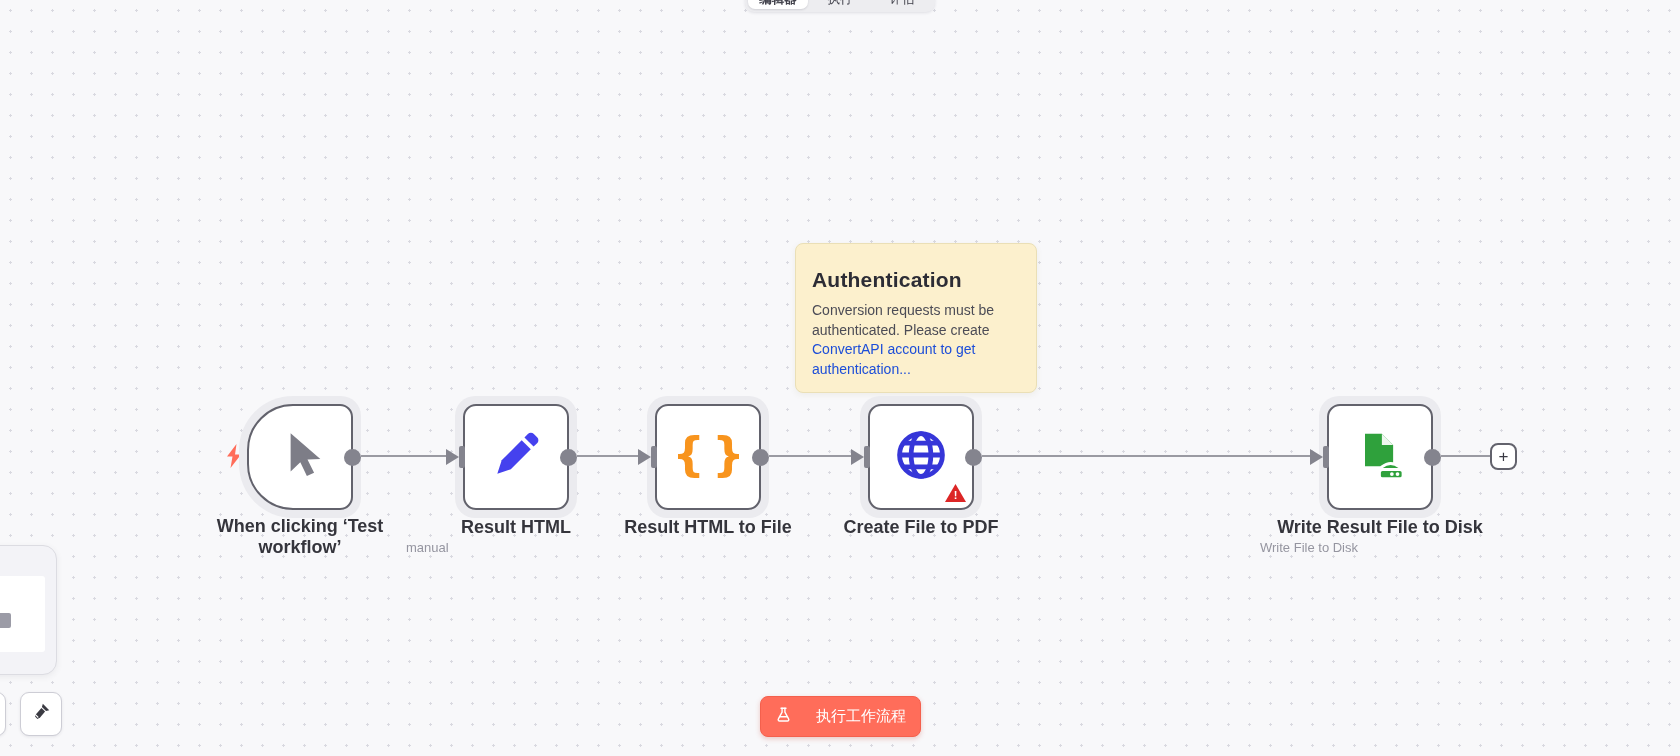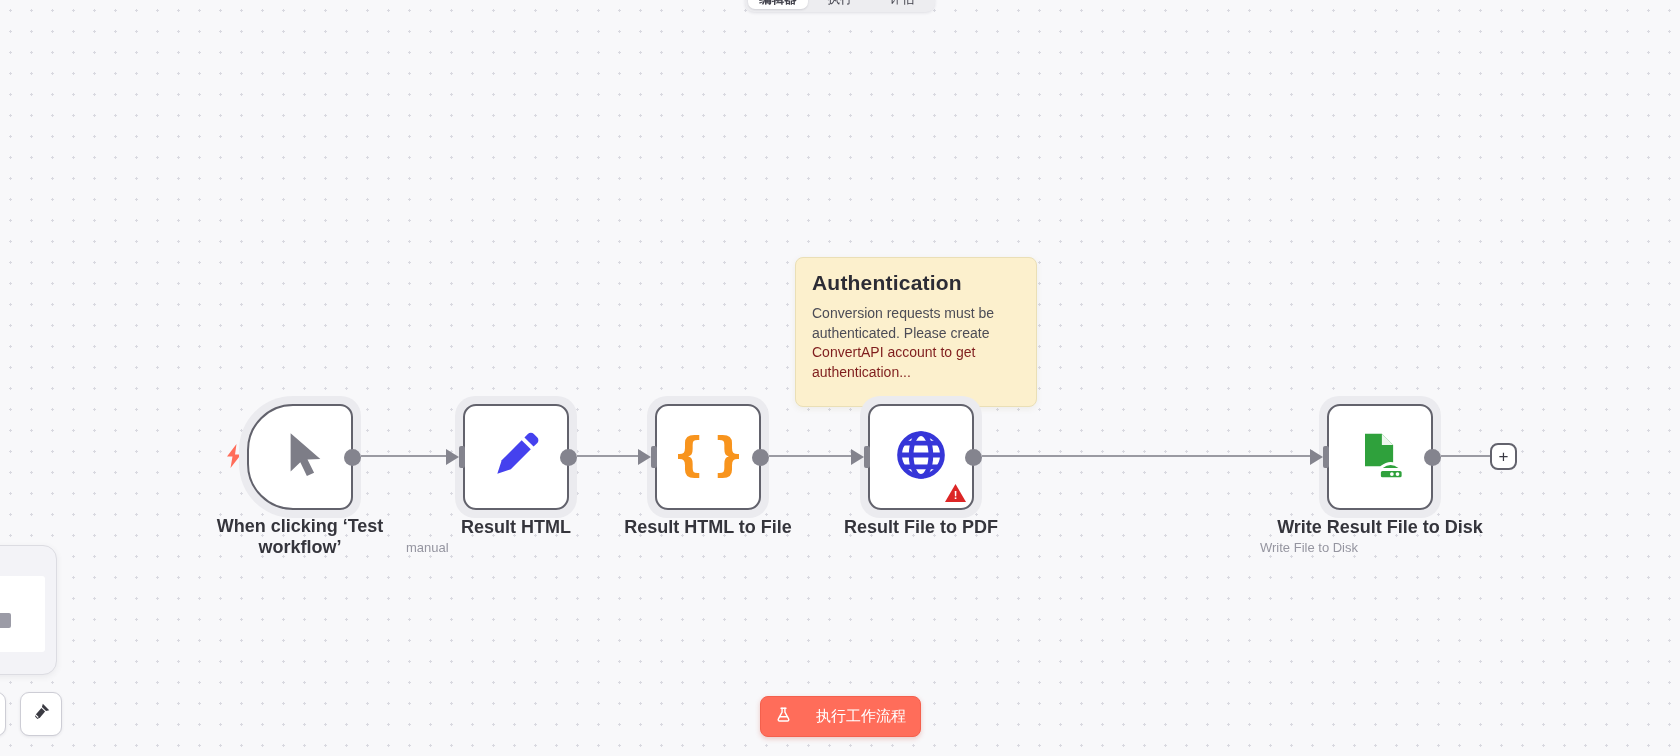--- a/index.html
+++ b/index.html
@@ -22,27 +22,26 @@
     display:flex; align-items:stretch; padding:3px; gap:2px;
   }
   .tab { flex:1; display:flex; align-items:center; justify-content:center;
     font-size:12.5px; color:#41414b; border-radius:7px; white-space:nowrap; padding:0 10px; }
   .tab.active { background:#ffffff; box-shadow:0 1px 2px rgba(50,50,70,.15); font-weight:bold; }
 
   
   .sticky {
     position:absolute; left:795px; top:243px; width:242px; height:150px;
     background:#fcf0cd; border:1px solid #eadfb6; border-radius:8px;
-    padding:13px 16px; overflow:hidden;
+    padding:24px 16px; overflow:hidden;
     box-shadow:0 2px 6px rgba(120,100,40,.08);
-    margin-top:14px;
   }
   .sticky h1 { font-size:21px; font-weight:bold; color:#2c2c35; margin-bottom:9px; letter-spacing:.2px; }
   .sticky .body { font-size:14px; line-height:19.5px; color:#4c4c56; width:212px; }
-  .sticky .link { color:#7f1d1d; }
+  .sticky .link { color:#1d4ed8; }
 
   
   .node {
     position:absolute; top:396px; width:122px; height:122px;
     background:#ebebef; border-radius:20px;
   }
   .node .box {
     position:absolute; inset:8px; background:#ffffff;
     border:2px solid #62626c; border-radius:13px;
     display:flex; align-items:center; justify-content:center;
@@ -218,21 +217,21 @@
     <div class="inport-bar"></div>
     <div class="outdot"></div>
   </div>
 
   <div class="plus-btn">+</div>
 
   <div class="node-label" style="left:215px;top:516px;width:170px;">When clicking ‘Test workflow’</div>
   <div class="node-label" style="left:406px;top:517px;width:220px;">Result HTML</div>
   <div class="node-sub" style="left:406px;top:540px;width:220px;">manual</div>
   <div class="node-label" style="left:598px;top:517px;width:220px;">Result HTML to File</div>
-  <div class="node-label" style="left:811px;top:517px;width:220px;">Result File to PDF</div>
+  <div class="node-label" style="left:811px;top:517px;width:220px;">Create File to PDF</div>
   <div class="node-label" style="left:1260px;top:517px;width:240px;">Write Result File to Disk</div>
   <div class="node-sub" style="left:1260px;top:540px;width:240px;">Write File to Disk</div>
 
   <div class="side-panel">
     <div class="inner"></div>
     <div class="chip"></div>
   </div>
 
   <div class="tool-btn cut"></div>
   <div class="tool-btn tidy">

